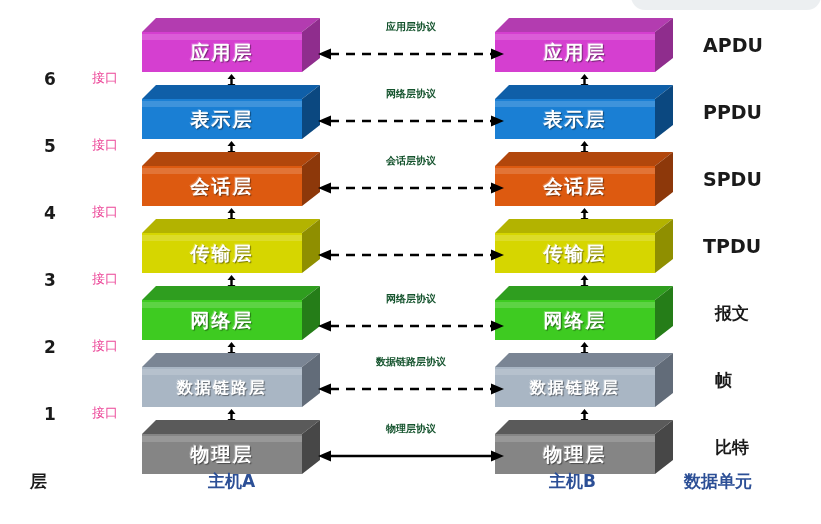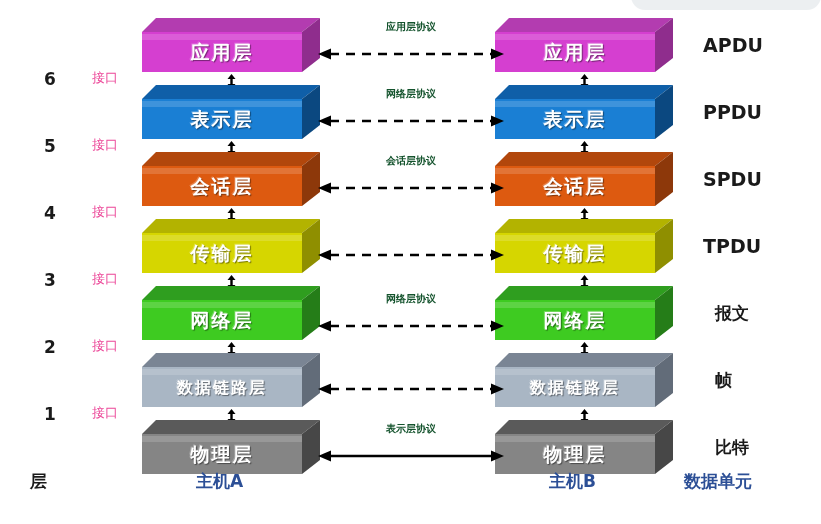--- a/index.html
+++ b/index.html
@@ -276,20 +276,21 @@
       <div class="box" style="left:495px;top:353px;">
         <svg width="178" height="54" viewBox="0 0 178 54" style="position: absolute; left: 0px; top: 0px;">
           <rect x="0" y="14" width="160" height="40" fill="#a9b6c4"></rect>
           <polygon points="14,0 178,0 160,14 0,14" fill="#7a8594"></polygon>
           <polygon points="160,14 178,0 178,40 160,54" fill="#626c79"></polygon>
           <rect x="0" y="16" width="160" height="6" fill="#ffffff" opacity="0.16"></rect>
         </svg>
         <div class="lbl" style="width: 160px; font-size: 16px;">数据链路层</div>
       </div>
       <div class="protorow" style="top:355px;">
+        <div class="ptext">数据链路层协议</div>
         <div class="parrow"><svg width="186" height="16" viewBox="0 0 186 16">
             <line x1="12" y1="8" x2="174" y2="8" stroke="#000" stroke-width="2.6" stroke-dasharray="9,7"></line>
             <polygon points="0,8 13,2.5 13,13.5" fill="#000"></polygon>
             <polygon points="186,8 173,2.5 173,13.5" fill="#000"></polygon>
           </svg></div>
       </div>
       <div class="pdu cjk" style="left:703px;top:369px;">帧</div>
       <div class="varrow" style="left:227px;top:409px;"><svg width="9" height="15" viewBox="0 0 9 15">
           <polygon points="4.5,0 8.5,5 0.5,5" fill="#000"></polygon>
           <rect x="3.3" y="4" width="2.4" height="7" fill="#000"></rect>
@@ -314,28 +315,28 @@
       <div class="box" style="left:495px;top:420px;">
         <svg width="178" height="54" viewBox="0 0 178 54" style="position: absolute; left: 0px; top: 0px;">
           <rect x="0" y="14" width="160" height="40" fill="#858585"></rect>
           <polygon points="14,0 178,0 160,14 0,14" fill="#5a5a5a"></polygon>
           <polygon points="160,14 178,0 178,40 160,54" fill="#474747"></polygon>
           <rect x="0" y="16" width="160" height="6" fill="#ffffff" opacity="0.16"></rect>
         </svg>
         <div class="lbl" style="width:160px;">物理层</div>
       </div>
       <div class="protorow" style="top:422px;">
-        <div class="ptext">表示层协议</div>
+        <div class="ptext">物理层协议</div>
         <div class="parrow"><svg width="186" height="16" viewBox="0 0 186 16">
             <line x1="12" y1="8" x2="174" y2="8" stroke="#000" stroke-width="2.6"></line>
             <polygon points="0,8 13,2.5 13,13.5" fill="#000"></polygon>
             <polygon points="186,8 173,2.5 173,13.5" fill="#000"></polygon>
           </svg></div>
       </div>
       <div class="pdu cjk" style="left:703px;top:436px;">比特</div>
     </div>
 
   <div class="bcap dark" style="left:30px;top:470px;">层</div>
-  <div class="bcap blue" style="left:196px;top:470px;">主机A</div>
+  <div class="bcap blue" style="left:208px;top:470px;">主机A</div>
   <div class="bcap blue" style="left:549px;top:470px;">主机B</div>
   <div class="bcap blue" style="left:684px;top:470px;">数据单元</div>
 
 </div>
 
 </body></html>

